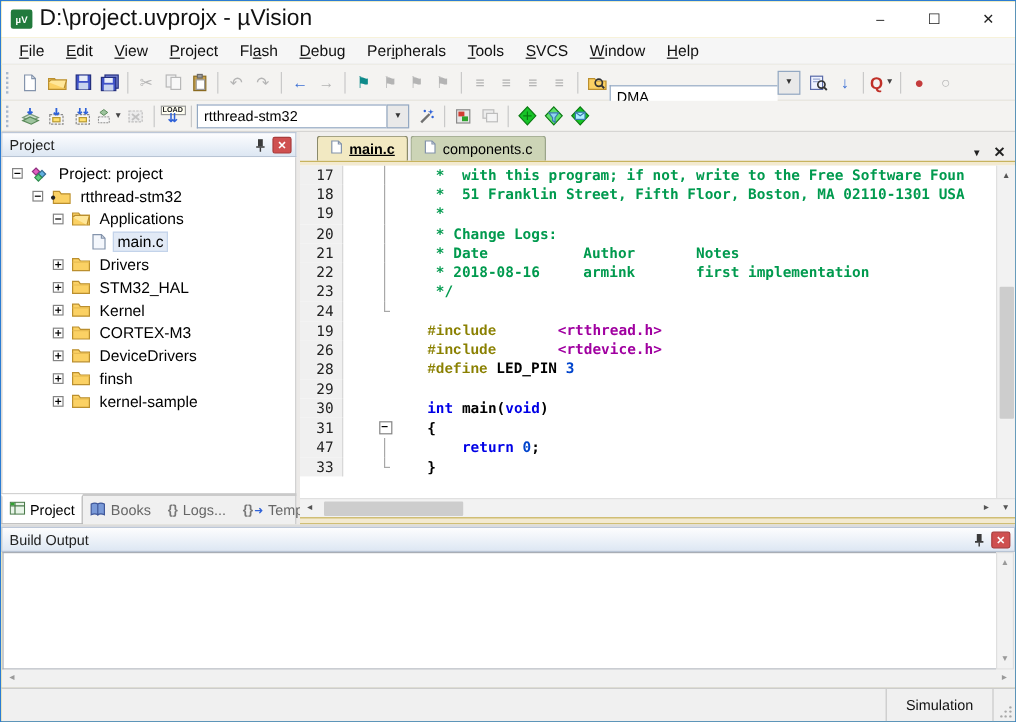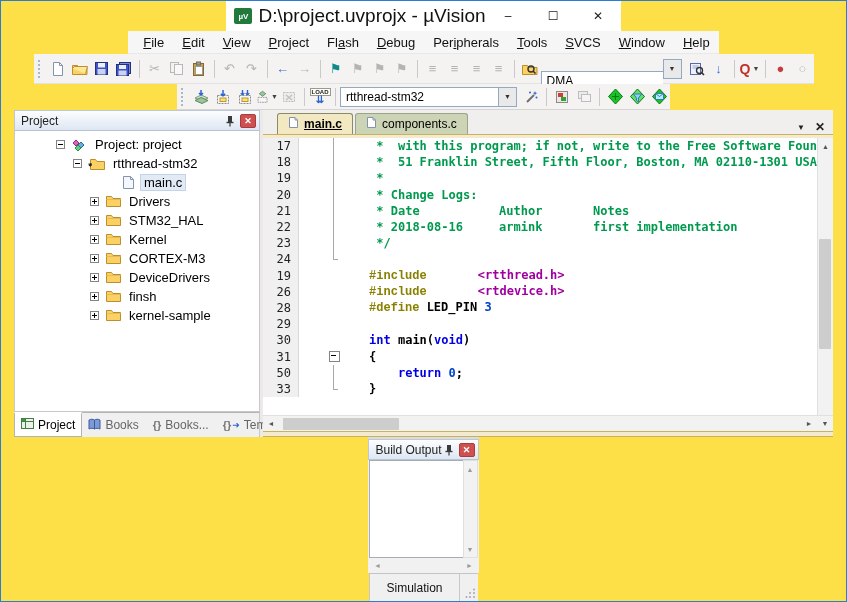--- a/index.html
+++ b/index.html
@@ -1,18 +1,18 @@
 <!DOCTYPE html>
 <html><head>
 <meta charset="utf-8">
 <style>
   *{box-sizing:border-box;margin:0;padding:0;}
   html,body{background:#888;}
   body{font-family:"Liberation Sans",sans-serif;font-size:12px;color:#000;}
-  .window{width:847px;height:602px;background:#fde047;border:1px solid #2b7cd3;display:flex;flex-direction:column;overflow:hidden;align-items:center;}
+  .window{width:847px;height:602px;background:#fde047;border:1px solid #2b7cd3;display:flex;flex-direction:column;overflow:hidden;}
 
   
   .titlebar{height:30px;background:#fff;display:flex;align-items:center;flex:none;}
   .app-icon{width:18px;height:16px;margin:0 6px 0 8px;background:#217a3c;border-radius:2px;color:#fff;
     font-size:8px;font-weight:bold;display:flex;align-items:center;justify-content:center;flex:none;}
   .title-text{font-size:19px;color:#111;}
   .title-btns{margin-left:auto;display:flex;height:100%;}
   .tbn{width:45px;height:100%;display:flex;align-items:center;justify-content:center;font-size:12px;color:#222;}
 
   
@@ -46,21 +46,21 @@
   
   .main{flex:none;height:327px;display:flex;background:#eceae8;}
   
   .proj{width:249px;flex:none;display:flex;flex-direction:column;background:#fff;border-right:3px solid #eceae8;}
   .panel-hdr{height:21px;flex:none;display:flex;align-items:center;background:linear-gradient(#fdfdfe,#dde7f3);
     border:1px solid #bcc7d8;border-bottom:1px solid #b8c4d4;padding:0 3px 0 6px;font-size:12px;color:#222;}
   .panel-hdr .sp{flex:1;}
   .pin{width:14px;height:14px;display:flex;align-items:center;justify-content:center;margin-right:3px;}
   .xbtn{width:16px;height:14px;background:#cf5050;border:1px solid #a93c3c;border-radius:2px;color:#fff;
     font-size:9px;font-weight:bold;display:flex;align-items:center;justify-content:center;}
-  .tree{flex:1;overflow:hidden;padding-top:4px;background:#fff;border:1px solid #c8c8c8;border-top:none;padding-left:33px;}
+  .tree{flex:1;overflow:hidden;padding-top:4px;background:#fff;border:1px solid #c8c8c8;border-top:none;}
   .trow{height:19px;display:flex;align-items:center;font-size:13px;white-space:nowrap;}
   .ind{width:17px;flex:none;}
   .exp{width:9px;height:9px;border:1px solid #848484;background:#fff;position:relative;flex:none;margin-right:6px;}
   .exp::before{content:"";position:absolute;left:1px;right:1px;top:3px;height:1px;background:#000;}
   .exp.plus::after{content:"";position:absolute;top:1px;bottom:1px;left:3px;width:1px;background:#000;}
   .noexp{width:15px;flex:none;}
   .ticon{margin-right:5px;flex:none;display:flex;}
   .tlabel{padding:0 3px;}
   .trow.sel .tlabel{background:#e2eaf6;border:1px solid #c3d3ea;}
   
@@ -215,21 +215,21 @@
     <span class="ico gly dis">≡</span>
     <span class="sep"></span>
     <span class="ico">
         <svg width="17" height="16" viewBox="0 0 17 16">
           <path d="M1.5 4.5h5l1.5 2h8v7h-14.5z" fill="#fbd164" stroke="#bb8f2e"></path>
           <circle cx="10" cy="8" r="3" fill="none" stroke="#333" stroke-width="1.4"></circle>
           <line x1="12.2" y1="10.2" x2="14.5" y2="12.5" stroke="#333" stroke-width="1.6"></line>
         </svg>
       </span>
     <div class="combo">
-      <div class="field" style="width:122px;margin-top:24px;">
+      <div class="field" style="width:140px;margin-top:24px;">
           <span>DMA</span>
         </div>
       <div class="btn">▼</div>
     </div>
     <span class="ico" style="margin-left:4px;">
         <svg width="16" height="16" viewBox="0 0 16 16">
           <rect x="1.5" y="2.5" width="10" height="11" fill="#eef2ff" stroke="#5a6aa8"></rect>
           <line x1="3.5" y1="5" x2="9.5" y2="5" stroke="#9aa8d0"></line>
           <line x1="3.5" y1="7" x2="9.5" y2="7" stroke="#9aa8d0"></line>
           <circle cx="10.5" cy="9.5" r="3" fill="none" stroke="#333" stroke-width="1.4"></circle>
@@ -374,20 +374,31 @@
           <span class="ind" style="width:25px;"></span>
           <span class="exp"></span>
           <span class="ticon">
               <svg width="17" height="14" viewBox="0 0 17 14">
                 <path d="M2.5 2.5h5l1.5 2h7.5v8H2.5z" fill="#fbd164" stroke="#bb8f2e"></path>
                 <path d="M1 9l2.5-2.5M1 6.5L3.5 9M.5 7.75h3.5M2.25 6v3.5" stroke="#222" stroke-width="1"></path>
               </svg>
             </span>
           <span class="tlabel">rtthread-stm32</span>
         </div>
+        <div class="trow">
+          <span class="ind" style="width:42px;"></span>
+          <span class="exp"></span>
+          <span class="ticon">
+              <svg width="16" height="13" viewBox="0 0 16 13">
+                <path d="M1.5 1.5h5l1.5 2h7.5v8H1.5z" fill="#fbd164" stroke="#bb8f2e"></path>
+                <path d="M1.5 5l2-1.5h12l-2 8" fill="#ffe79a" stroke="#bb8f2e"></path>
+              </svg>
+            </span>
+          <span class="tlabel">Applications</span>
+        </div>
         <div class="trow sel">
           <span class="ind" style="width:59px;"></span>
           <span class="noexp"></span>
           <span class="ticon">
               <svg width="13" height="15" viewBox="0 0 13 15">
                 <path d="M1.5 1.5h7l3 3v9h-10z" fill="#f4f7fc" stroke="#8494ac"></path>
                 <path d="M8.5 1.5v3h3" fill="none" stroke="#8494ac"></path>
               </svg>
             </span>
           <span class="tlabel">main.c</span>
@@ -482,21 +493,21 @@
         </div>
         <div class="ptab">
           <span><svg width="13" height="12" viewBox="0 0 13 12">
                 <path d="M1 2c2-1 4-1 5.5 0v9C5 10 3 10 1 11zM12 2c-2-1-4-1-5.5 0v9C8 10 10 10 12 11z" fill="#7a9ad8" stroke="#40589a"></path>
               </svg></span>
           <span>Books</span>
         </div>
         <div class="ptab-sep"></div>
         <div class="ptab">
           <span class="brace">{}</span>
-          <span>Books...</span>
+          <span>Logs...</span>
         </div>
         <div class="ptab-sep"></div>
         <div class="ptab">
           <span class="brace">{}</span>
             <span class="brace-arrow">➜</span>
           <span>Temp...</span>
         </div>
       </div>
     </div>
 
@@ -589,21 +600,21 @@
                 <span class="ln">30</span>
                 <span class="fold"></span>
                 <span class="codetext"><span class="tok-kw">int</span><span class="tok-pln"> main(</span><span class="tok-kw">void</span><span class="tok-pln">)</span></span>
               </div>
             <div class="ln-row">
                 <span class="ln">31</span>
                 <span class="fold fold-box"></span>
                 <span class="codetext"><span class="tok-pln">{</span></span>
               </div>
             <div class="ln-row">
-                <span class="ln">50</span>
+                <span class="ln">47</span>
                 <span class="fold fold-line"></span>
                 <span class="codetext"><span class="tok-pln">    </span><span class="tok-kw">return</span><span class="tok-pln"> </span><span class="tok-num">0</span><span class="tok-pln">;</span></span>
               </div>
             <div class="ln-row">
                 <span class="ln">33</span>
                 <span class="fold fold-end"></span>
                 <span class="codetext"><span class="tok-pln">}</span></span>
               </div>
           </div>
         </div>

